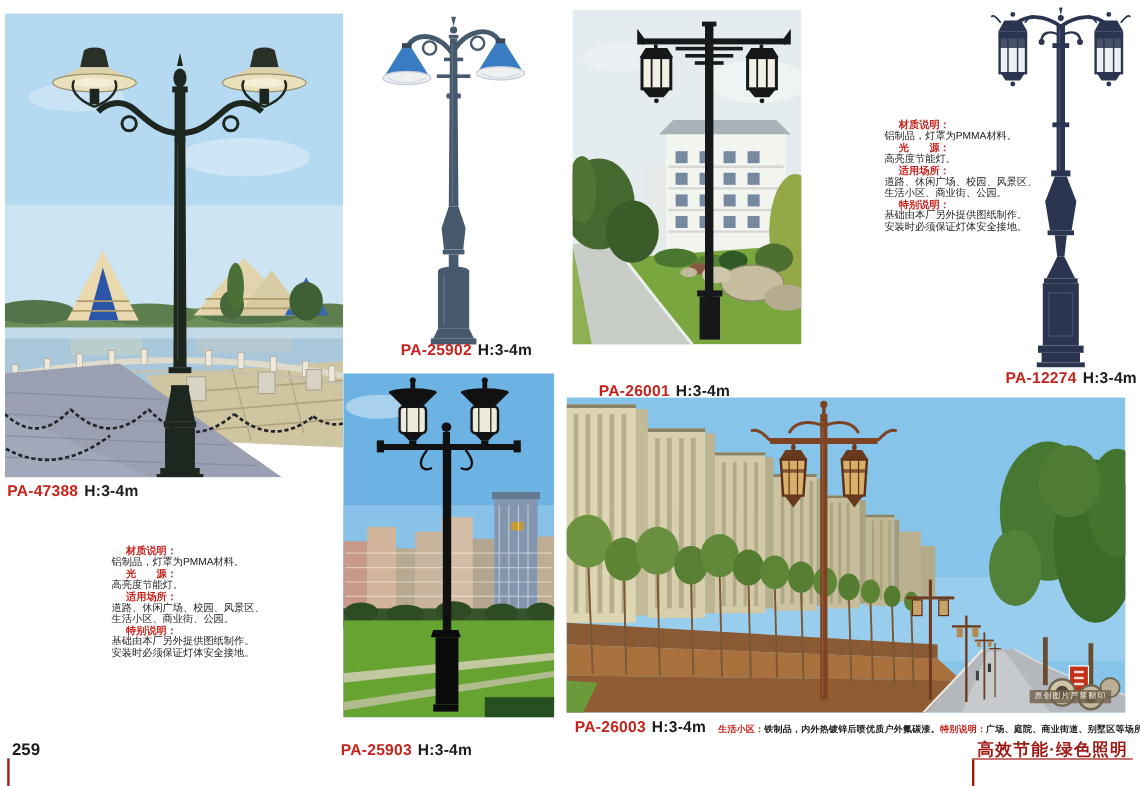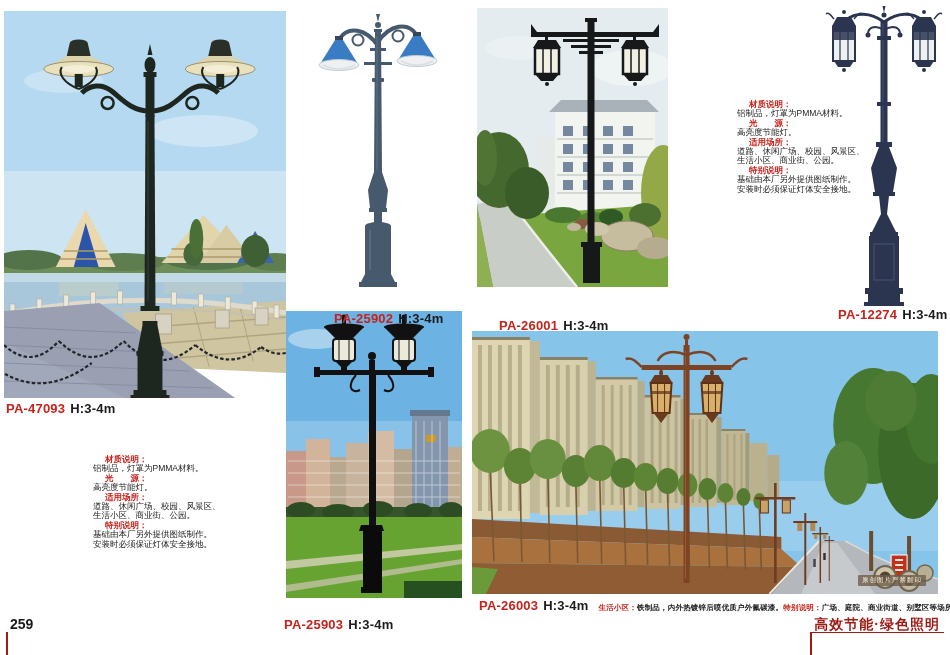--- a/index.html
+++ b/index.html
@@ -563,23 +563,23 @@
         <line x1="237" y1="53" x2="237" y2="81" stroke="#5e3018" stroke-width="1"></line>
         <line x1="244" y1="53" x2="244" y2="81" stroke="#5e3018" stroke-width="1"></line>
         <rect x="231" y="60" width="19" height="3" fill="#5e3018" opacity="0.7"></rect>
         <polygon points="233,82 248,82 240.5,92" fill="#6a3a1e"></polygon>
       </g>
     </svg>
     <div class="watermark">原创图片严禁翻印</div>
   </div>
 
   <div class="label" style="left:6px; top:401px;">
-    <span class="code">PA-47093</span><span class="size">H:3-4m</span>
-  </div>
-  <div class="label" style="left:334px; top:311px;">
+    <span class="code">PA-47388</span><span class="size">H:3-4m</span>
+  </div>
+  <div class="label" style="left:334px; top:284px;">
     <span class="code">PA-25902</span><span class="size">H:3-4m</span>
   </div>
   <div class="label" style="left:499px; top:294px;margin-top:24px;">
     <span class="code">PA-26001</span><span class="size">H:3-4m</span>
   </div>
   <div class="label" style="left:838px; top:307px;">
     <span class="code">PA-12274</span><span class="size">H:3-4m</span>
   </div>
   <div class="label" style="left:284px; top:617px;">
     <span class="code">PA-25903</span><span class="size">H:3-4m</span>

